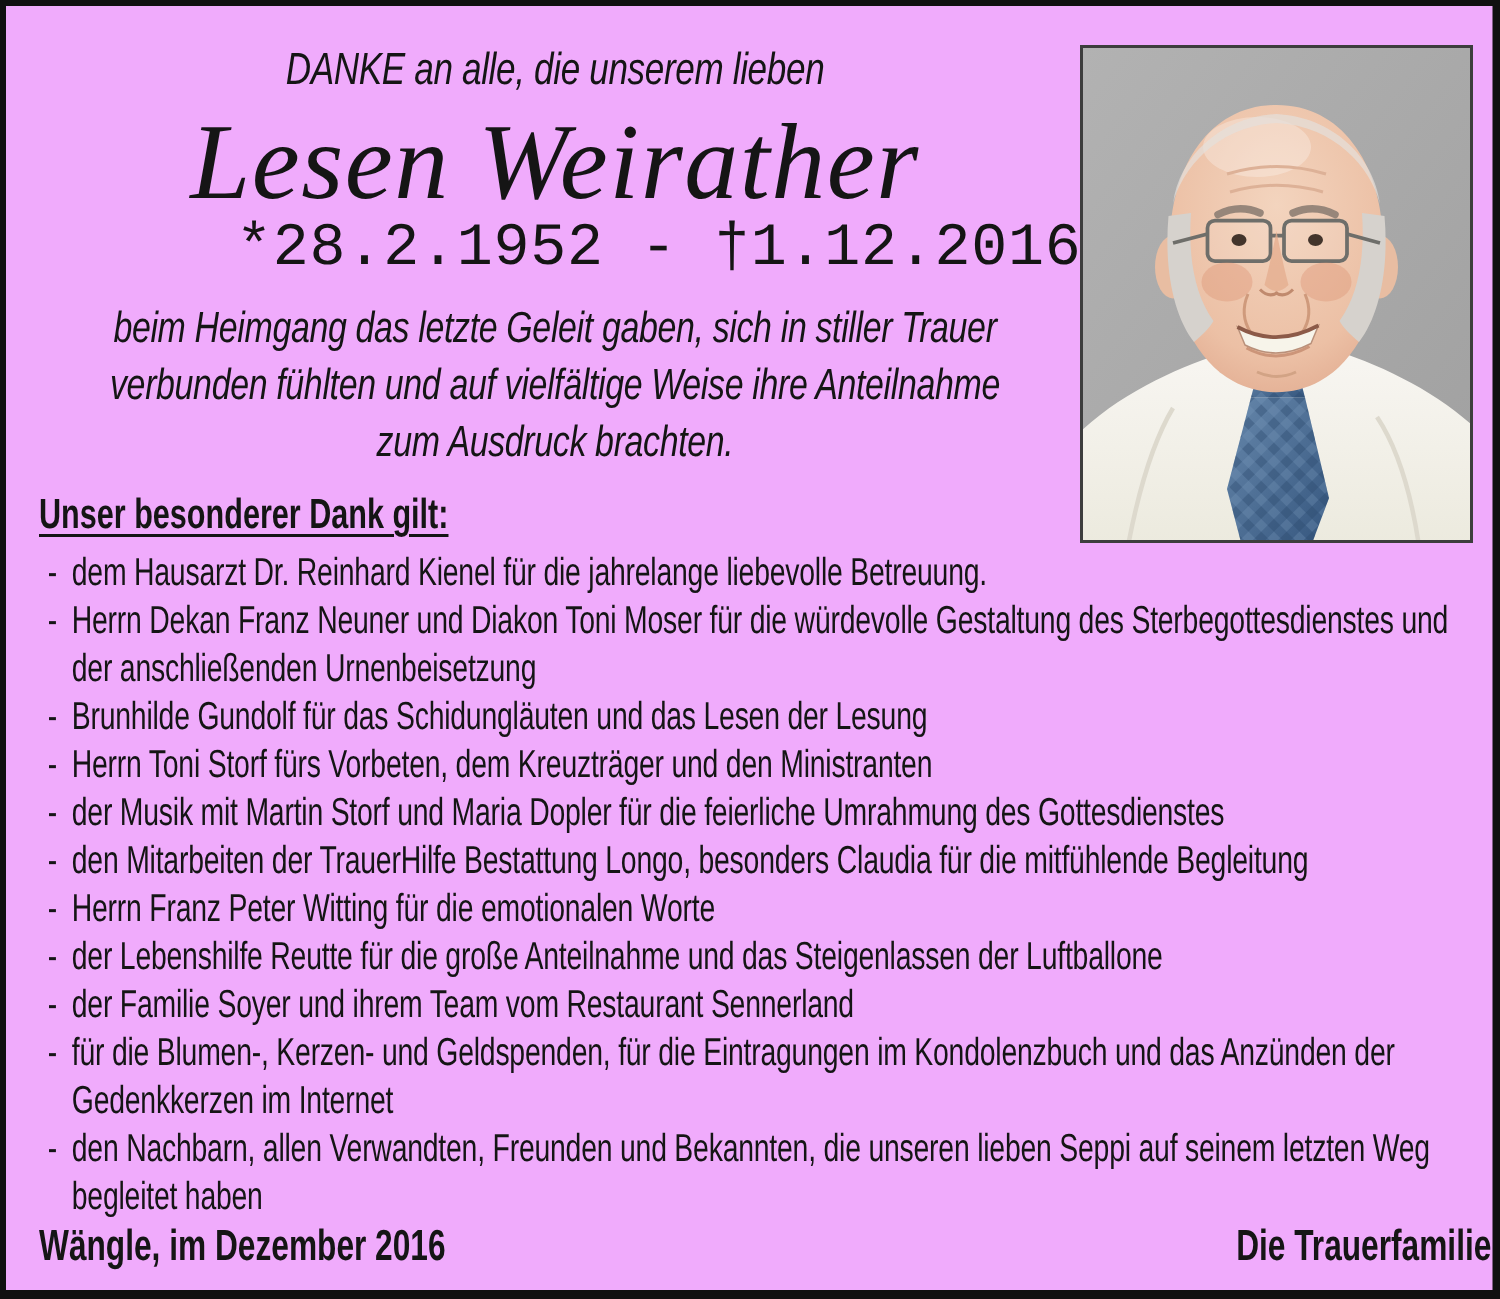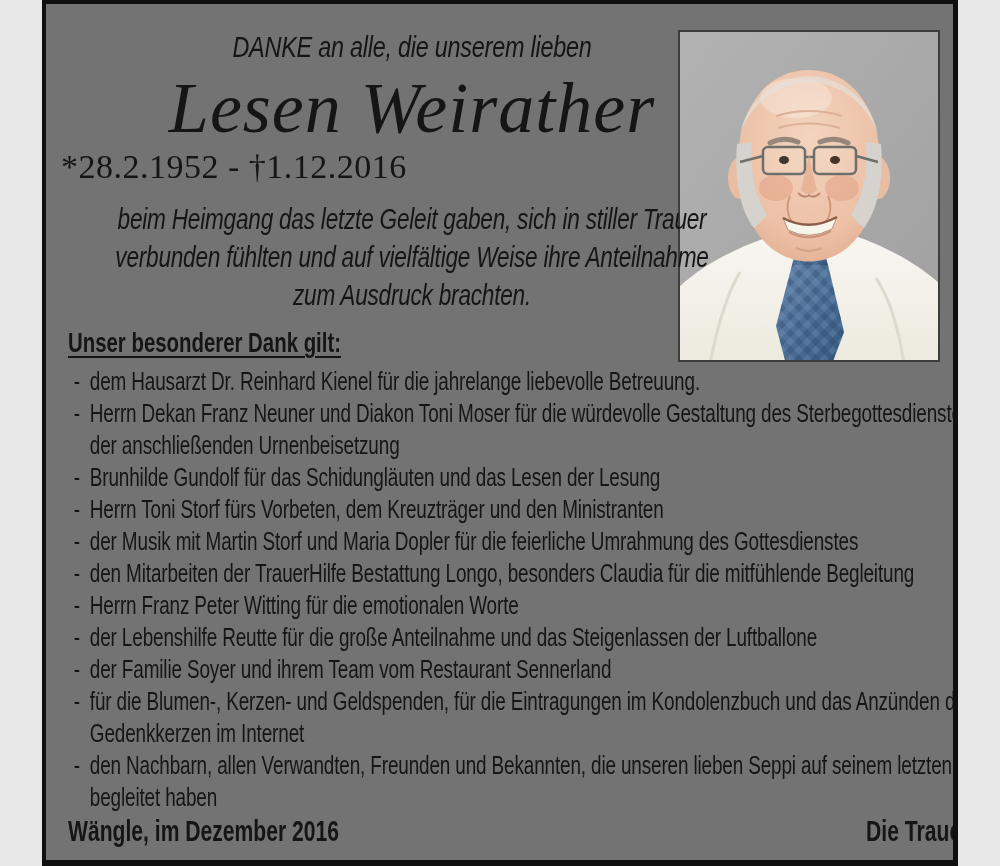--- a/index.html
+++ b/index.html
@@ -1,21 +1,21 @@
 <!DOCTYPE html>
 <html lang="de"><head>
 <meta charset="utf-8">
 <style>
   html,body { margin:0; padding:0; background:#e8e8e8; }
   .page {
     position:relative;
-    width:916px; height:866px;
+    width:1000px; height:866px;
     box-sizing:border-box;
     margin:0 auto;
-    background:#737373;
+    background:#f0abfc;
     border-style:solid;
     border-color:#101010;
     border-width:4px 5px 6px 4px;
     overflow:hidden;
     font-family:"Liberation Sans", sans-serif;
     color:#151515;
   }
 
   
   .photo-frame {
@@ -43,23 +43,23 @@
     text-align:center;
     font-family:"Liberation Serif", serif;
     font-style:italic;
     font-size:72px; line-height:80px;
     letter-spacing:1px;
     white-space:nowrap;
   }
   .dates {
     margin:2px 0 0 15px;
     width:702px;
-    text-align:left;
-    font-family:Liberation Serif, serif;
-    font-size:34px; line-height:34px;
+    text-align:right;
+    font-family:Liberation Mono, monospace;
+    font-size:40px; line-height:34px;
     letter-spacing:0.5px;
     white-space:nowrap;
   }
 
   
   .paragraph {
     margin:16px 0 0 15px;
     width:900px;
     transform:scaleX(0.78); transform-origin:0 0;
     text-align:center;

